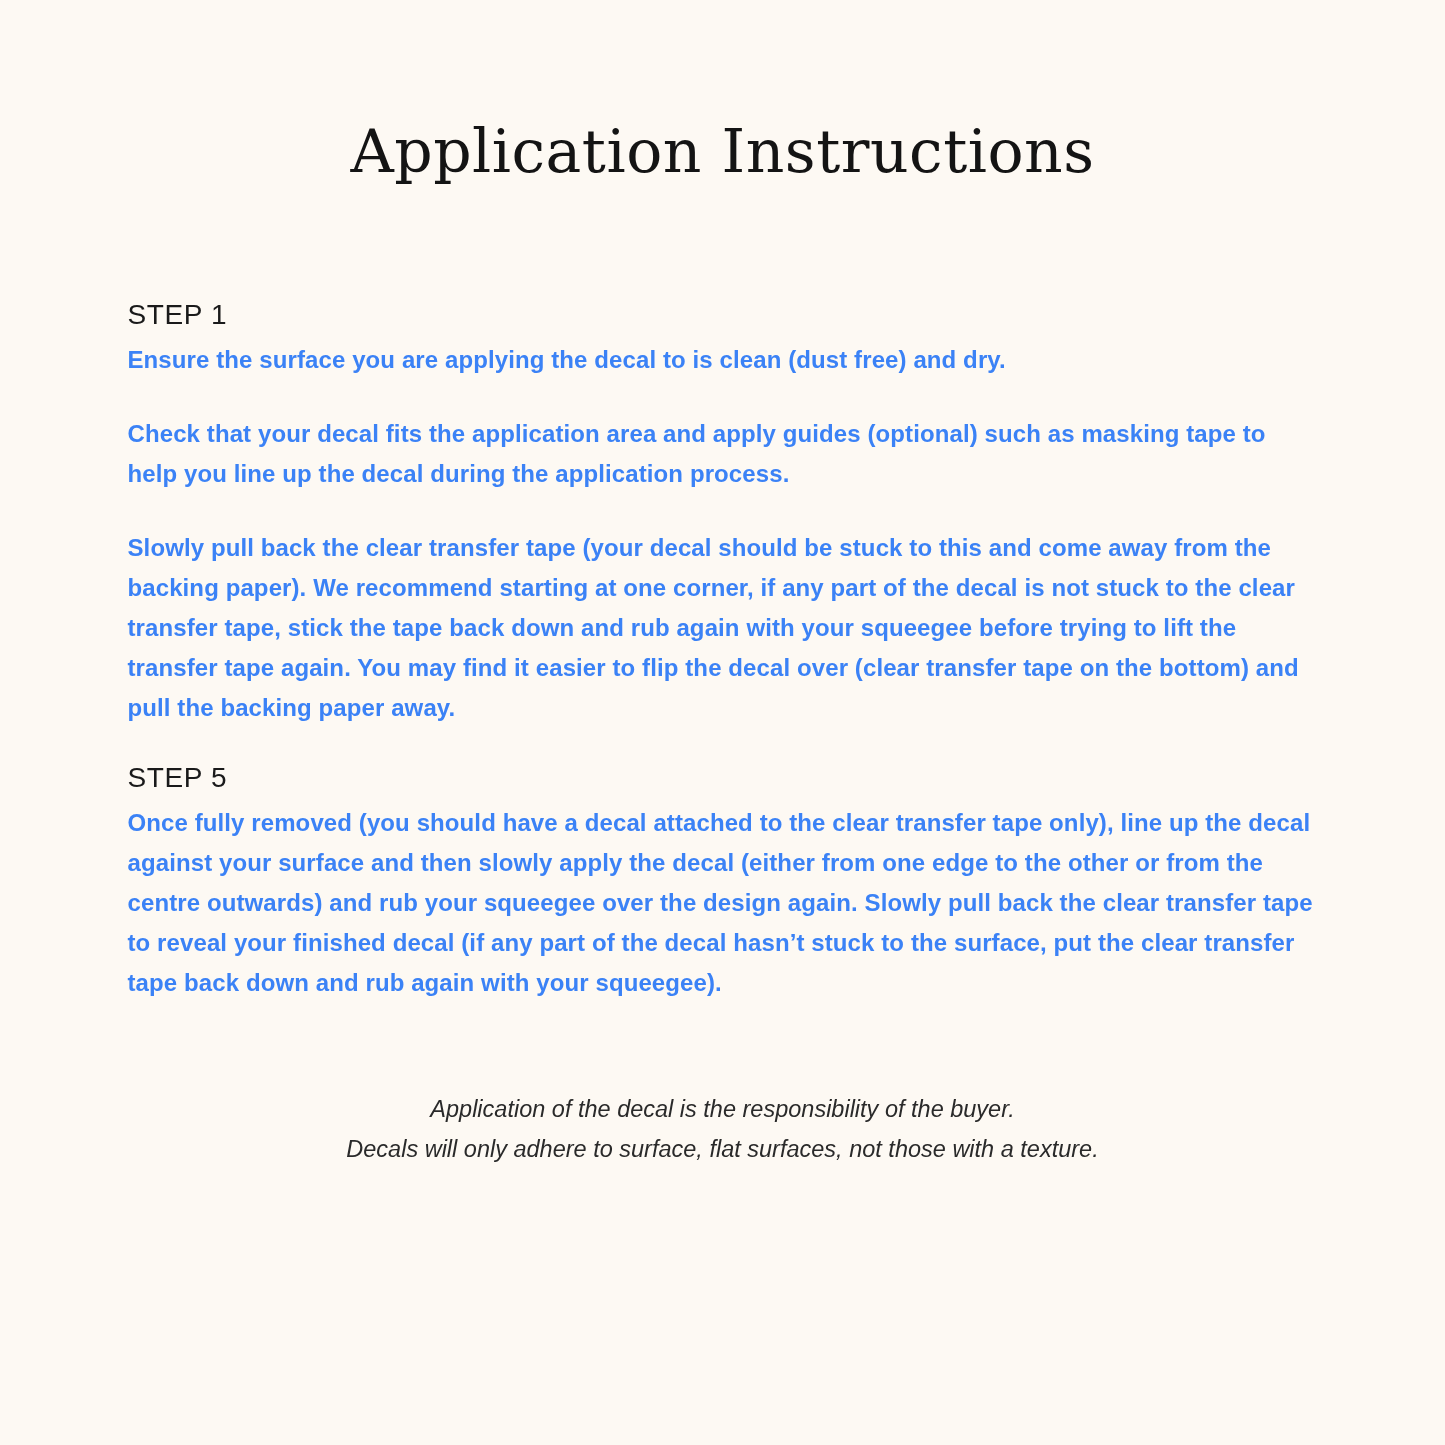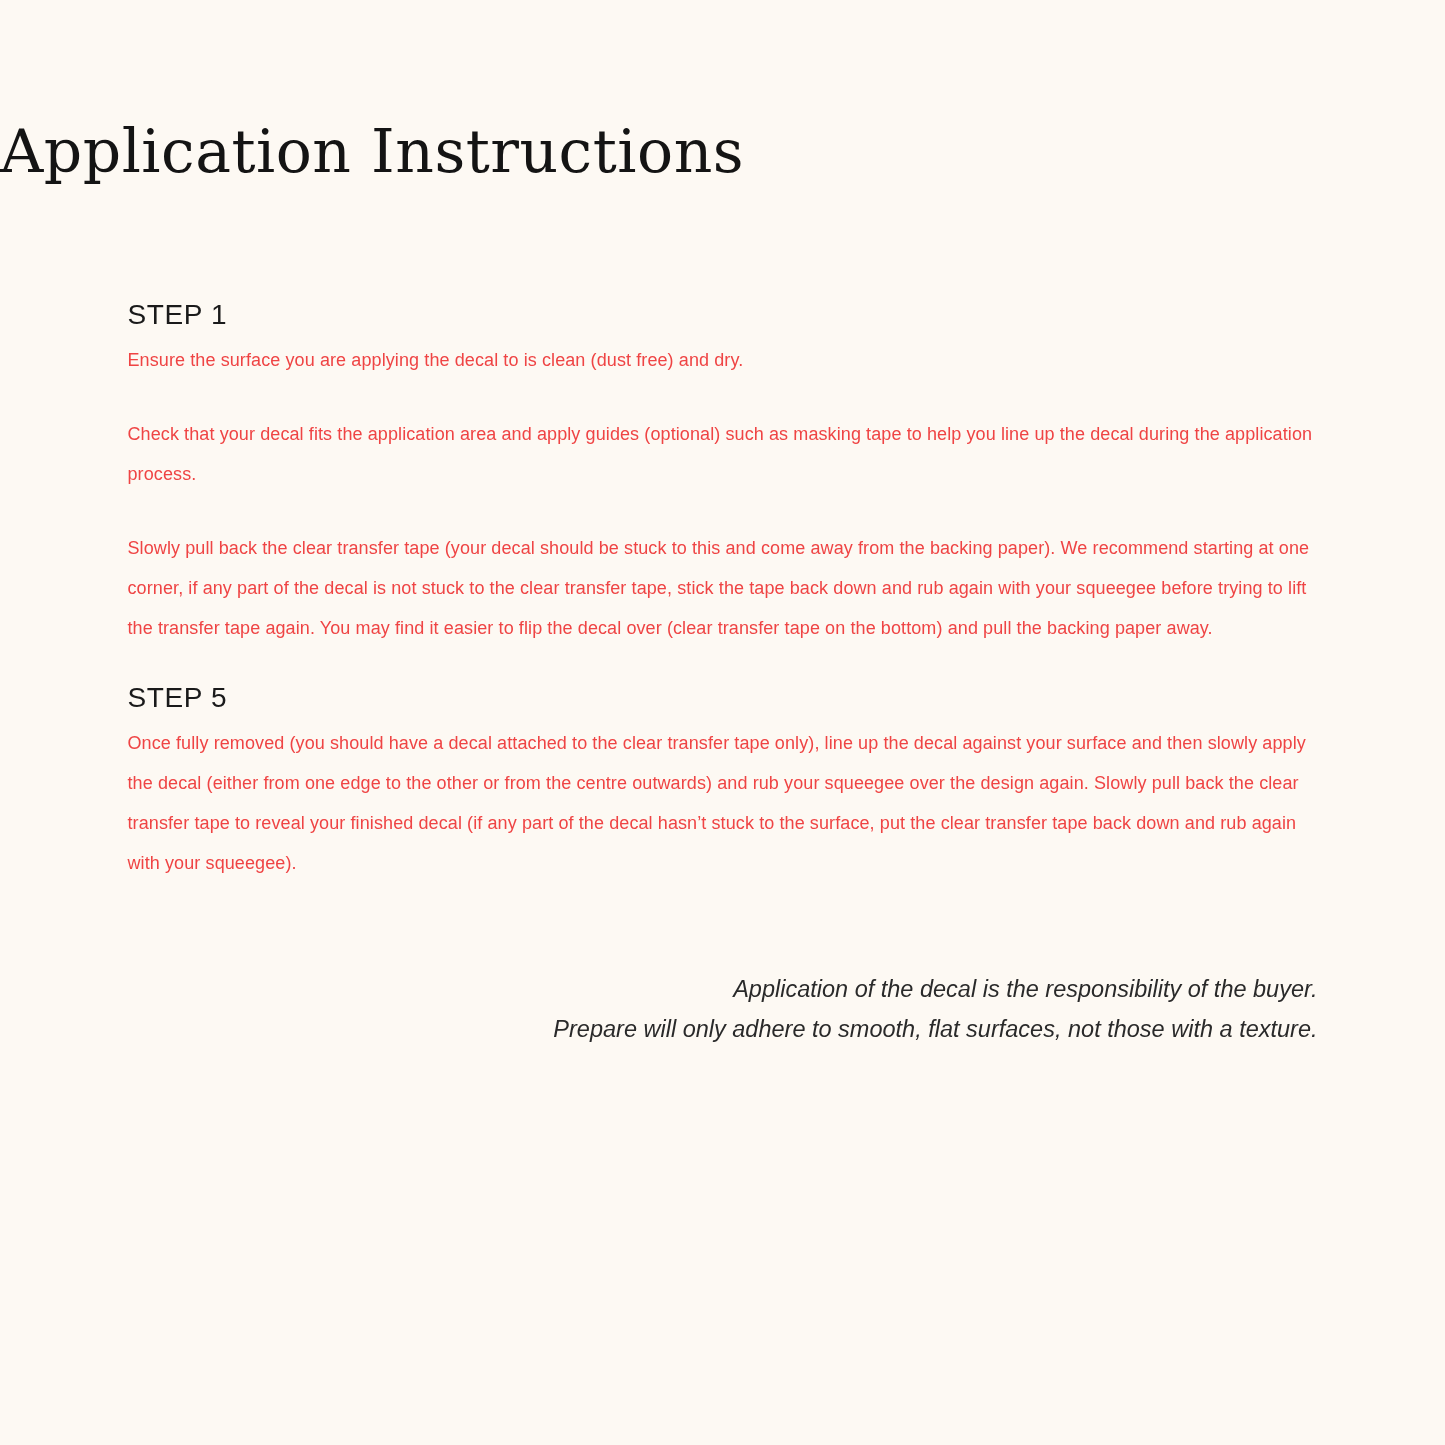--- a/index.html
+++ b/index.html
@@ -15,20 +15,21 @@
     overflow: hidden;
   }
   .page {
     width: 1445px;
     height: 1445px;
     box-sizing: border-box;
     position: relative;
     background: #fdf9f3;
   }
   .title {
+    text-align: center;
     font-family: "DejaVu Serif", serif;
     font-weight: 400;
     font-size: 60px;
     letter-spacing: 0.5px;
     color: #141414;
     padding-top: 78px;
     line-height: 1.1;
   }
   .steps {
     margin: 0 auto;
@@ -40,38 +41,38 @@
   }
   .step-label {
     font-family: "Liberation Sans", sans-serif;
     font-size: 28px;
     letter-spacing: 0.6px;
     color: #1a1a1a;
     margin-bottom: 9px;
   }
   .step-body {
     font-family: "Liberation Sans", sans-serif;
-    font-size: 18px;
+    font-size: 24px;
     line-height: 40px;
-    color: #ef4444;
+    color: #3b82f6;
     letter-spacing: 0.1px;
+    font-weight: bold;
   }
   .footnote {
     margin: 0 auto;
     width: 1190px;
     padding-top: 52px;
     text-align: center;
     font-style: italic;
     font-size: 23.5px;
     line-height: 40px;
     color: #2a2a2a;
   }
   .footnote div {
     font-style: italic;
-    text-align: right;
   }
 </style>
 </head>
 <body>
 
 <div class="page">
 
   <h1 class="title">Application Instructions</h1>
 
   <div class="steps">
@@ -94,16 +95,16 @@
 
     <div class="step">
       <div class="step-label">STEP 5</div>
       <div class="step-body">Once fully removed (you should have a decal attached to the clear transfer tape only), line up the decal against your surface and then slowly apply the decal (either from one edge to the other or from the centre outwards) and rub your squeegee over the design again. Slowly pull back the clear transfer tape to reveal your finished decal (if any part of the decal hasn’t stuck to the surface, put the clear transfer tape back down and rub again with your squeegee).</div>
     </div>
 
   </div>
 
   <div class="footnote">
     <div>Application of the decal is the responsibility of the buyer.</div>
-    <div>Prepare will only adhere to smooth, flat surfaces, not those with a texture.</div>
+    <div>Decals will only adhere to surface, flat surfaces, not those with a texture.</div>
   </div>
 
 </div>
 
 </body></html>

